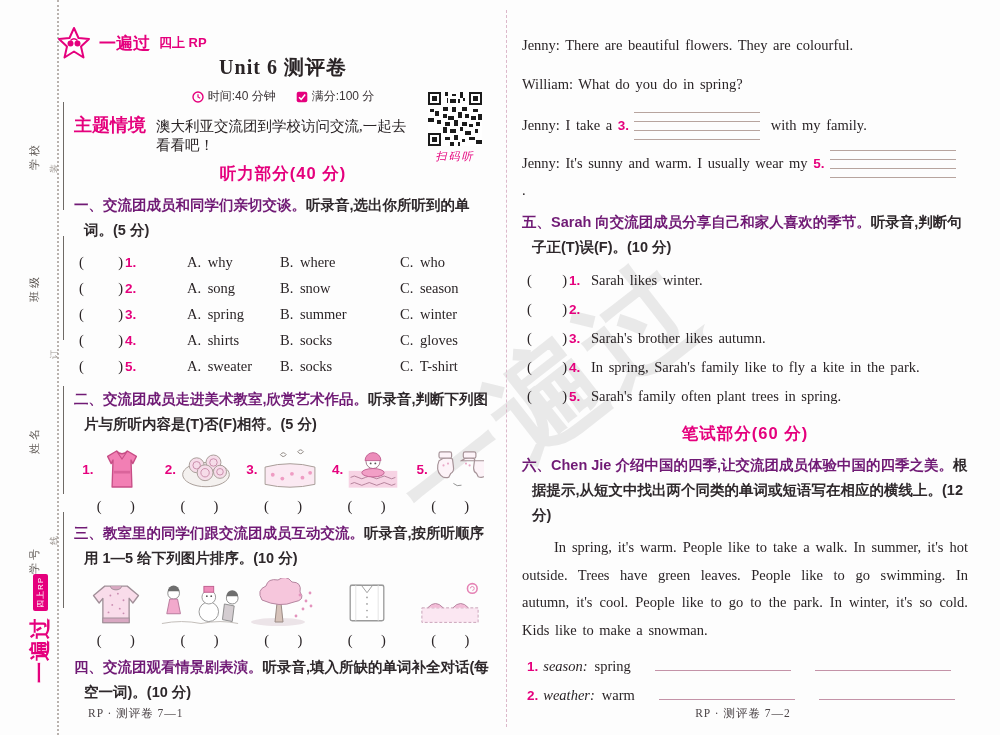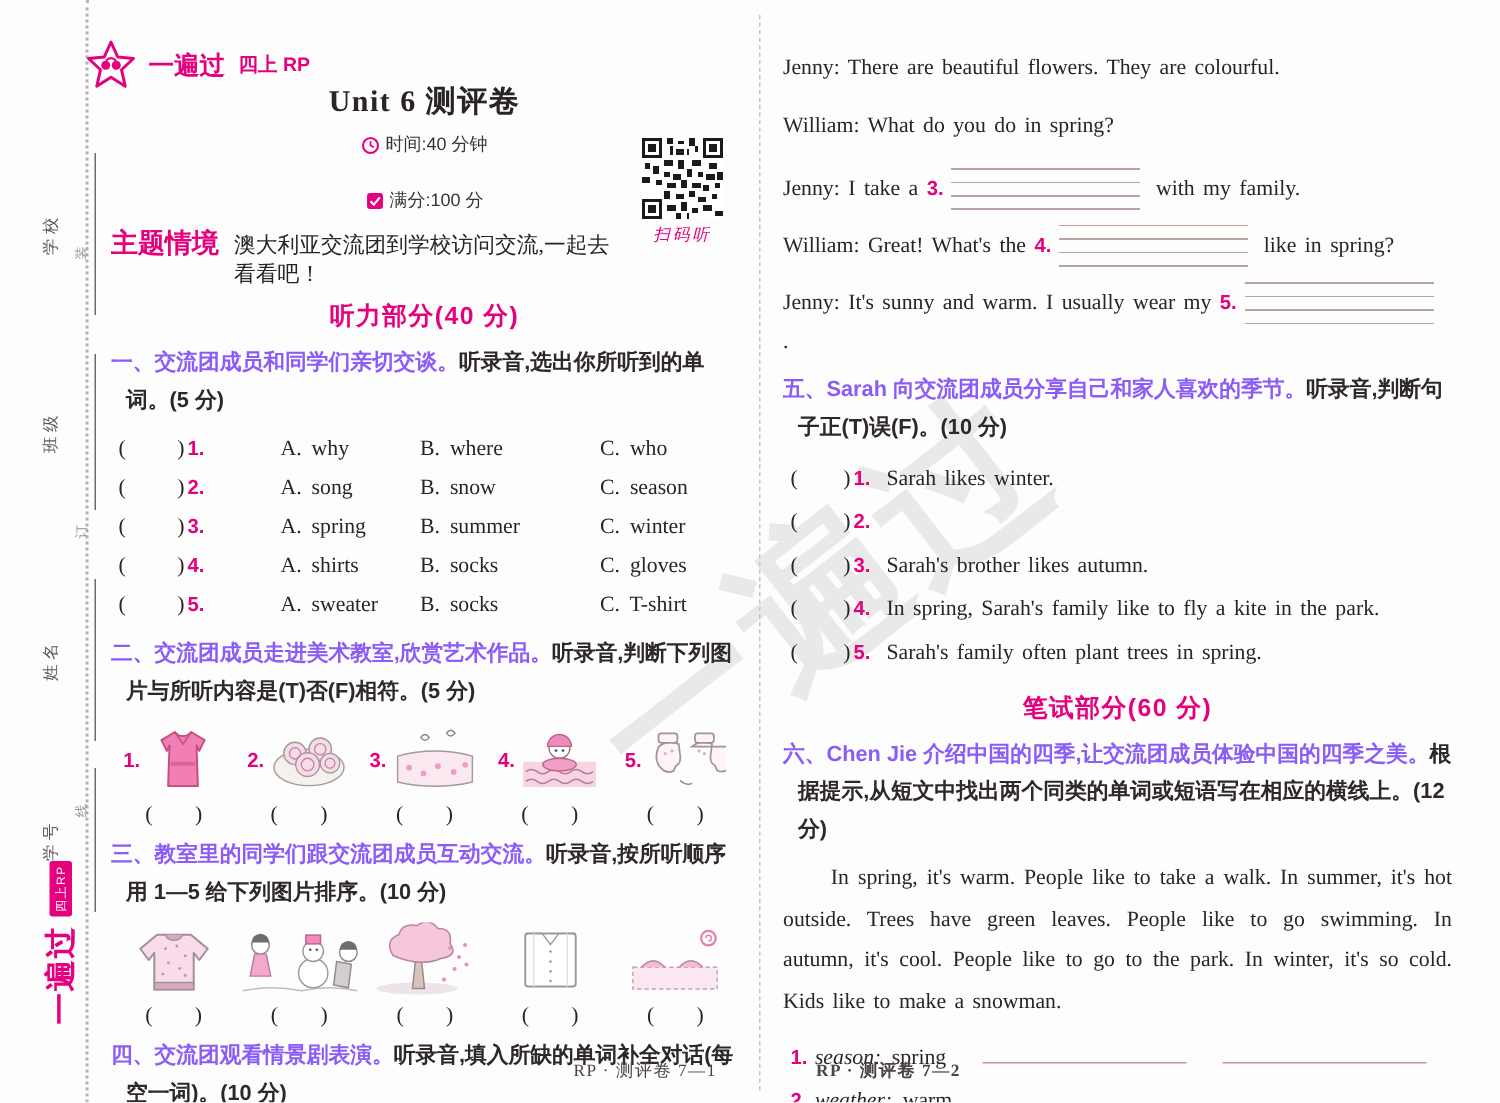--- a/index.html
+++ b/index.html
@@ -20,32 +20,32 @@
   
   .brand{position:absolute;left:56px;top:26px;display:flex;align-items:center;gap:7px;}
   .brand-name{font-weight:800;font-size:17px;color:#e5007d;}
   .brand-edition{font-weight:bold;font-size:13px;color:#e5007d;margin-left:2px;text-align:right;}
   
   #col-left{position:absolute;left:74px;top:54px;width:418px;}
   #col-right{position:absolute;left:522px;top:34px;width:446px;}
   .divider{position:absolute;left:506px;top:10px;bottom:8px;border-left:1px dashed #dcb8ca;}
   
   .paper-title{text-align:center;font-size:20px;font-weight:bold;margin:0 0 7px 0;letter-spacing:1px;}
-  .meta{display:flex;justify-content:center;align-items:center;gap:20px;font-size:12px;color:#3a3336;margin-bottom:8px;flex-direction:column;}
+  .meta{display:flex;justify-content:center;align-items:center;gap:20px;font-size:12px;color:#3a3336;margin-bottom:8px;}
   .meta .mitem{display:flex;align-items:center;gap:4px;}
   .theme{display:flex;gap:10px;align-items:baseline;padding-right:72px;margin-bottom:8px;}
   .theme-label{color:#e5007d;font-weight:bold;font-size:18px;white-space:nowrap;}
   .theme-text{font-size:14.5px;color:#2a2426;}
   .qr-block{position:absolute;left:427px;top:92px;width:56px;text-align:center;}
   .qr-block svg{display:block;width:54px;height:54px;margin:0 auto;}
   .qr-caption{font-size:11px;color:#e5007d;font-style:italic;margin-top:3px;letter-spacing:2px;}
   
   .part-title{text-align:center;color:#e5007d;font-weight:bold;font-size:16.5px;margin:6px 0 8px 0;letter-spacing:1px;}
   .sec{font-size:14.5px;line-height:25px;margin:2px 0 6px 0;padding-left:10px;text-indent:-10px;}
-  .sec-cn{color:#8b5cf6;font-weight:bold;}
+  .sec-cn{color:#701a75;font-weight:bold;}
   .sec-rest{color:#2e282b;font-weight:bold;}
   .qnum{color:#e5007d;font-weight:bold;font-family:"Liberation Sans","DejaVu Sans",sans-serif;font-size:13.5px;}
   .paren{display:inline-flex;justify-content:space-between;}
   
   .q1-row{display:flex;align-items:baseline;font-size:14.5px;height:26px;line-height:26px;word-spacing:3px;padding-left:5px;}
   .q1-row .paren{width:44px;margin-right:2px;}
   .q1-row .cnum{width:22px;}
   .q1-row .ca{width:93px;margin-left:40px;}
   .q1-row .cb{width:120px;}
   .q1-row .cc{flex:1;}
@@ -68,22 +68,22 @@
   .q5-row .cnum{width:22px;}
   
   .passage{font-size:14.5px;line-height:27.5px;text-align:justify;text-indent:2.2em;margin:2px 0 8px 0;word-spacing:2px;}
   .q6-row{display:flex;align-items:baseline;font-size:14.5px;height:29px;line-height:29px;padding-left:5px;}
   .q6-row .cnum{margin-right:5px;}
   .q6-label{white-space:nowrap;font-style:italic;}
   .q6-example{margin-left:7px;white-space:nowrap;}
   .blank1{display:inline-block;width:136px;border-bottom:1px solid #c493a8;height:12px;margin-left:24px;}
   
   .footer{position:absolute;bottom:14px;font-size:11.5px;color:#4c4548;letter-spacing:1px;}
-  .footer.fl{left:60px;width:418px;text-align:right;}
-  .footer.fr{left:544px;width:446px;font-weight:bold;}
+  .footer.fl{left:88px;width:418px;text-align:left;}
+  .footer.fr{left:520px;width:446px;text-align:center;}
   
   .watermark{position:absolute;left:368px;top:322px;width:360px;text-align:center;font-size:112px;font-weight:800;
      color:#6a6a6a;opacity:.13;transform:rotate(-38deg);pointer-events:none;
      font-family:"Liberation Sans","DejaVu Sans",sans-serif;letter-spacing:4px;white-space:nowrap;}
   svg{flex:none;}
 </style>
 </head>
 <body>
 
 <div id="page">
@@ -495,26 +495,20 @@
       <span>William:</span>
       <span>What do you do in spring?</span>
     </div>
     <div class="dlg dlg-gap-s">
       <span>Jenny:</span>
       <span>I take a</span>
       <span class="qnum">3.</span><span class="blank4"></span>
       <span>with my family.</span>
     </div>
     <div class="dlg dlg-gap-s">
-      <span>William:</span>
-      <span>Great! What's the</span>
-      <span class="qnum">4.</span><span class="blank4"></span>
-      <span>like in spring?</span>
-    </div>
-    <div class="dlg dlg-gap-s">
       <span>Jenny:</span>
       <span>It's sunny and warm. I usually wear my</span>
       <span class="qnum">5.</span><span class="blank4"></span>
       <span>.</span>
     </div>
 
     <p class="sec cn"><span class="sec-cn">五、Sarah 向交流团成员分享自己和家人喜欢的季节。</span><span class="sec-rest">听录音,判断句子正(T)误(F)。(10 分)</span></p>
 
     <div class="q5-row">
       <span class="paren">

